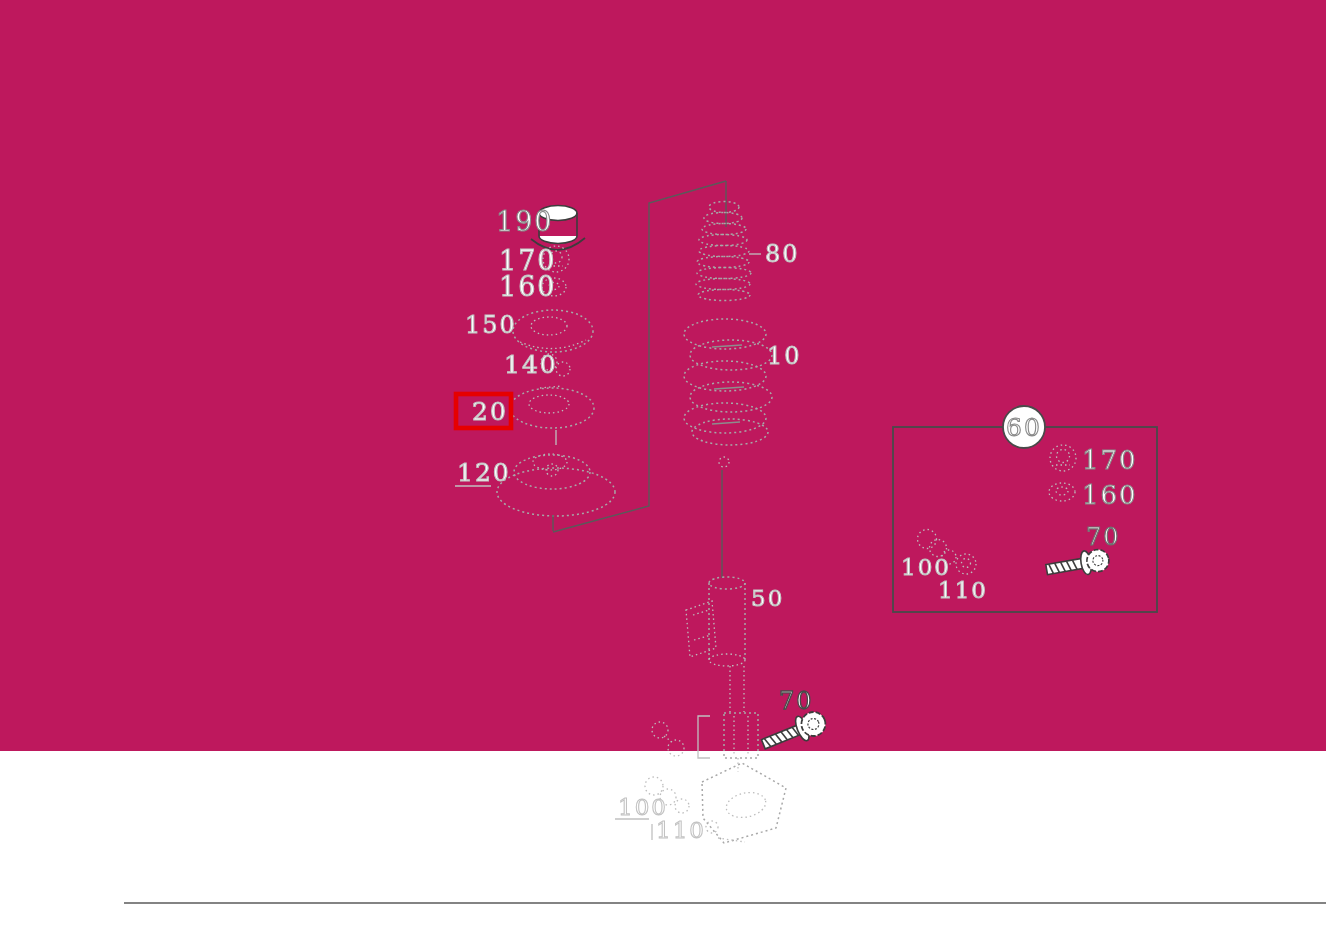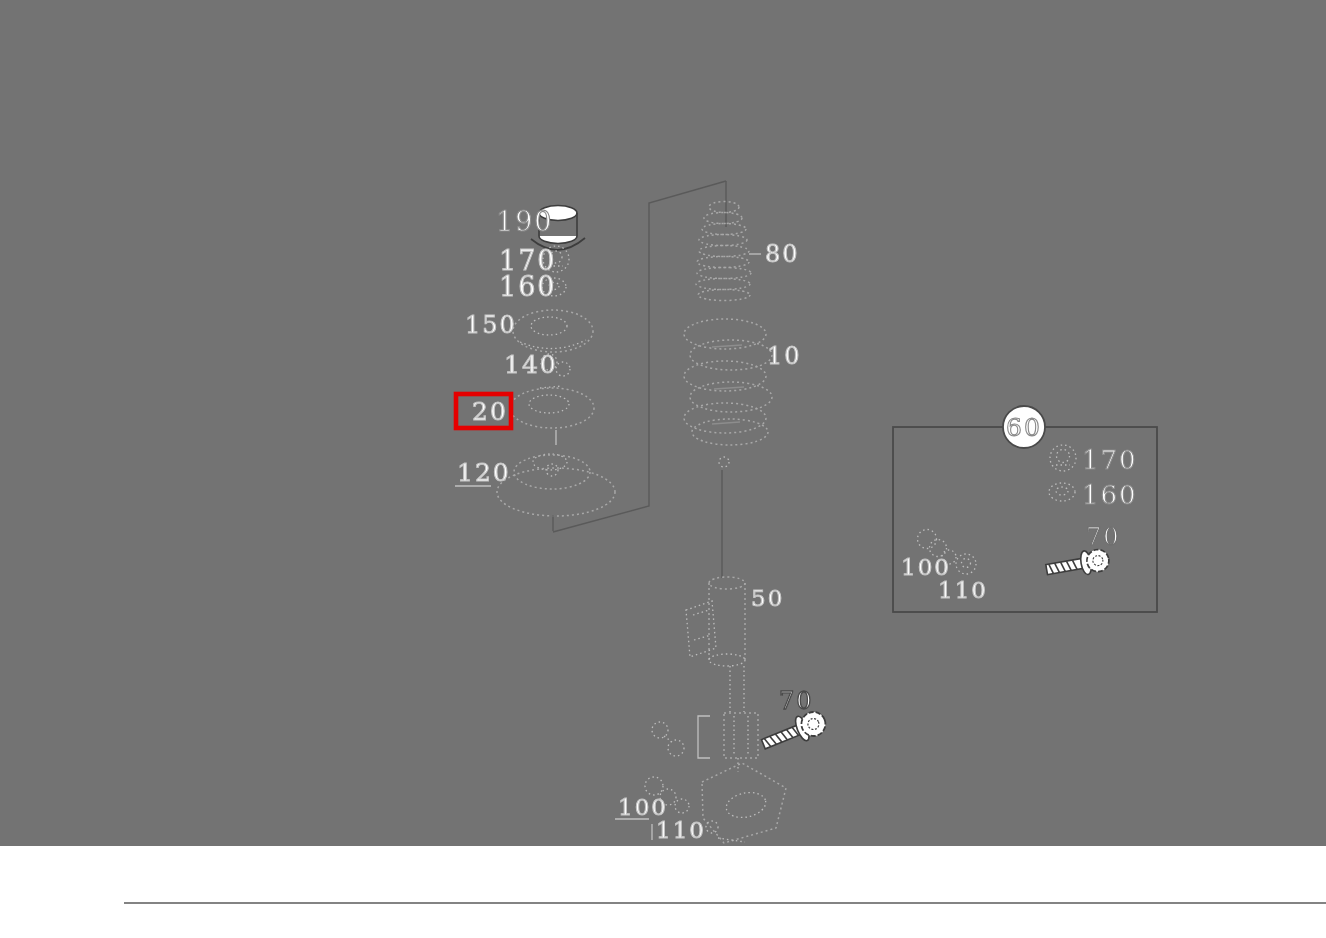--- a/index.html
+++ b/index.html
@@ -1,16 +1,16 @@
 <!DOCTYPE html>
 <html><head>
 <meta charset="utf-8">
 <style>
   html,body{margin:0;padding:0;background:#ffffff;width:1326px;height:938px;overflow:hidden;}
-  .canvas{position:relative;width:1326px;height:846px;background:#737373;}
+  .canvas{position:relative;width:1326px;height:751px;background:#be185d;}
   svg{position:absolute;left:0;top:0;}
   text{font-family:"DejaVu Serif","Liberation Serif",serif;}
   .t-mid{fill:#ffffff;stroke:#8a8a8a;stroke-width:1.1;letter-spacing:2px;}
   .t-mid2{fill:#ffffff;stroke:#6f6f6f;stroke-width:1.2;letter-spacing:2px;}
   .t-dark{fill:#ffffff;stroke:#4a4a4a;stroke-width:1.3;letter-spacing:2px;}
   .t-faint{fill:#ffffff;stroke:#c2c2c2;stroke-width:1.05;letter-spacing:2px;}
   .ln{stroke:#5a5a5a;stroke-width:1.4;fill:none;}
   .ln-faint{stroke:#c0c0c0;stroke-width:1.3;fill:none;}
   .part{fill:none;stroke:#a8a8a8;stroke-width:1.5;stroke-dasharray:2 3;}
   .part-lt{fill:none;stroke:#bdbdbd;stroke-width:1.3;stroke-dasharray:1.5 3;}

